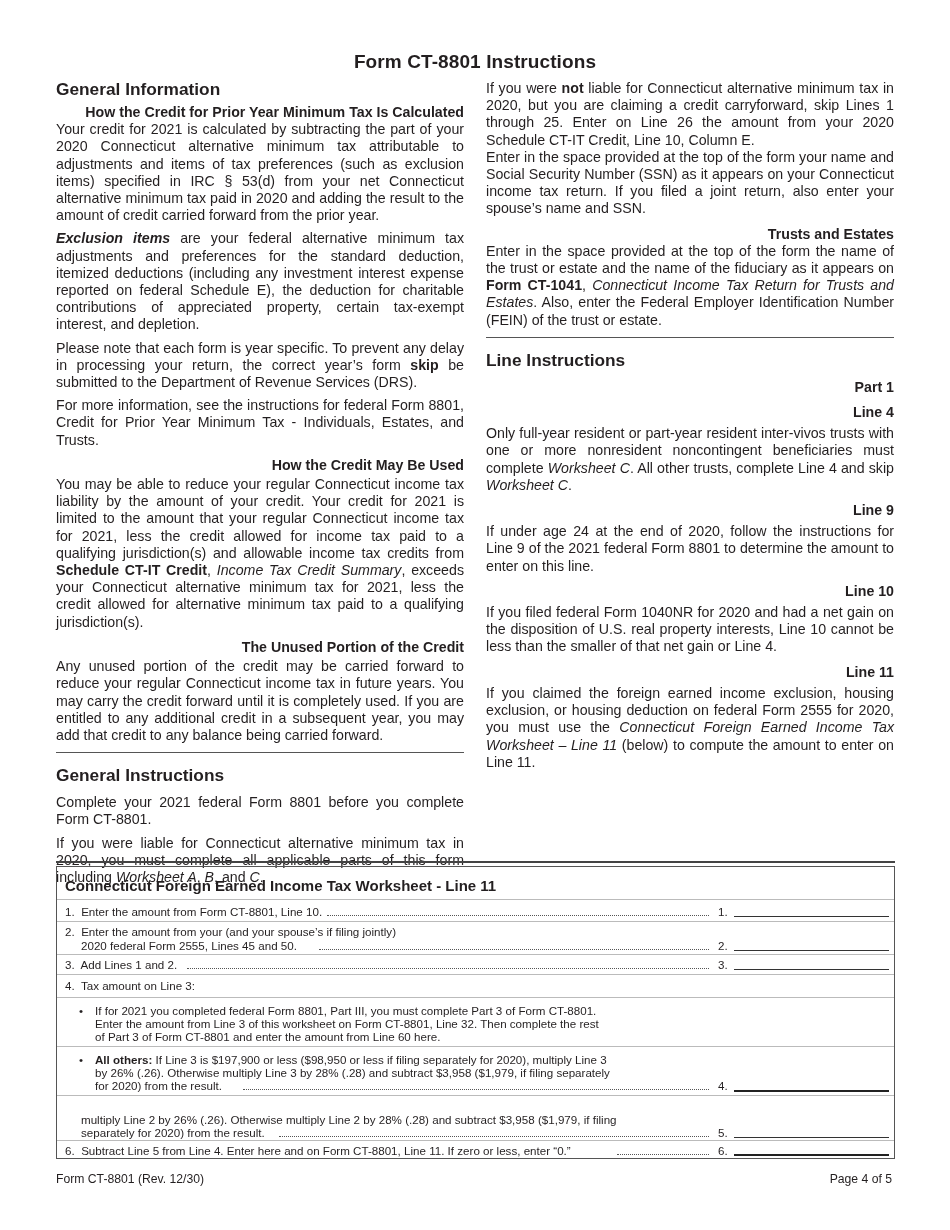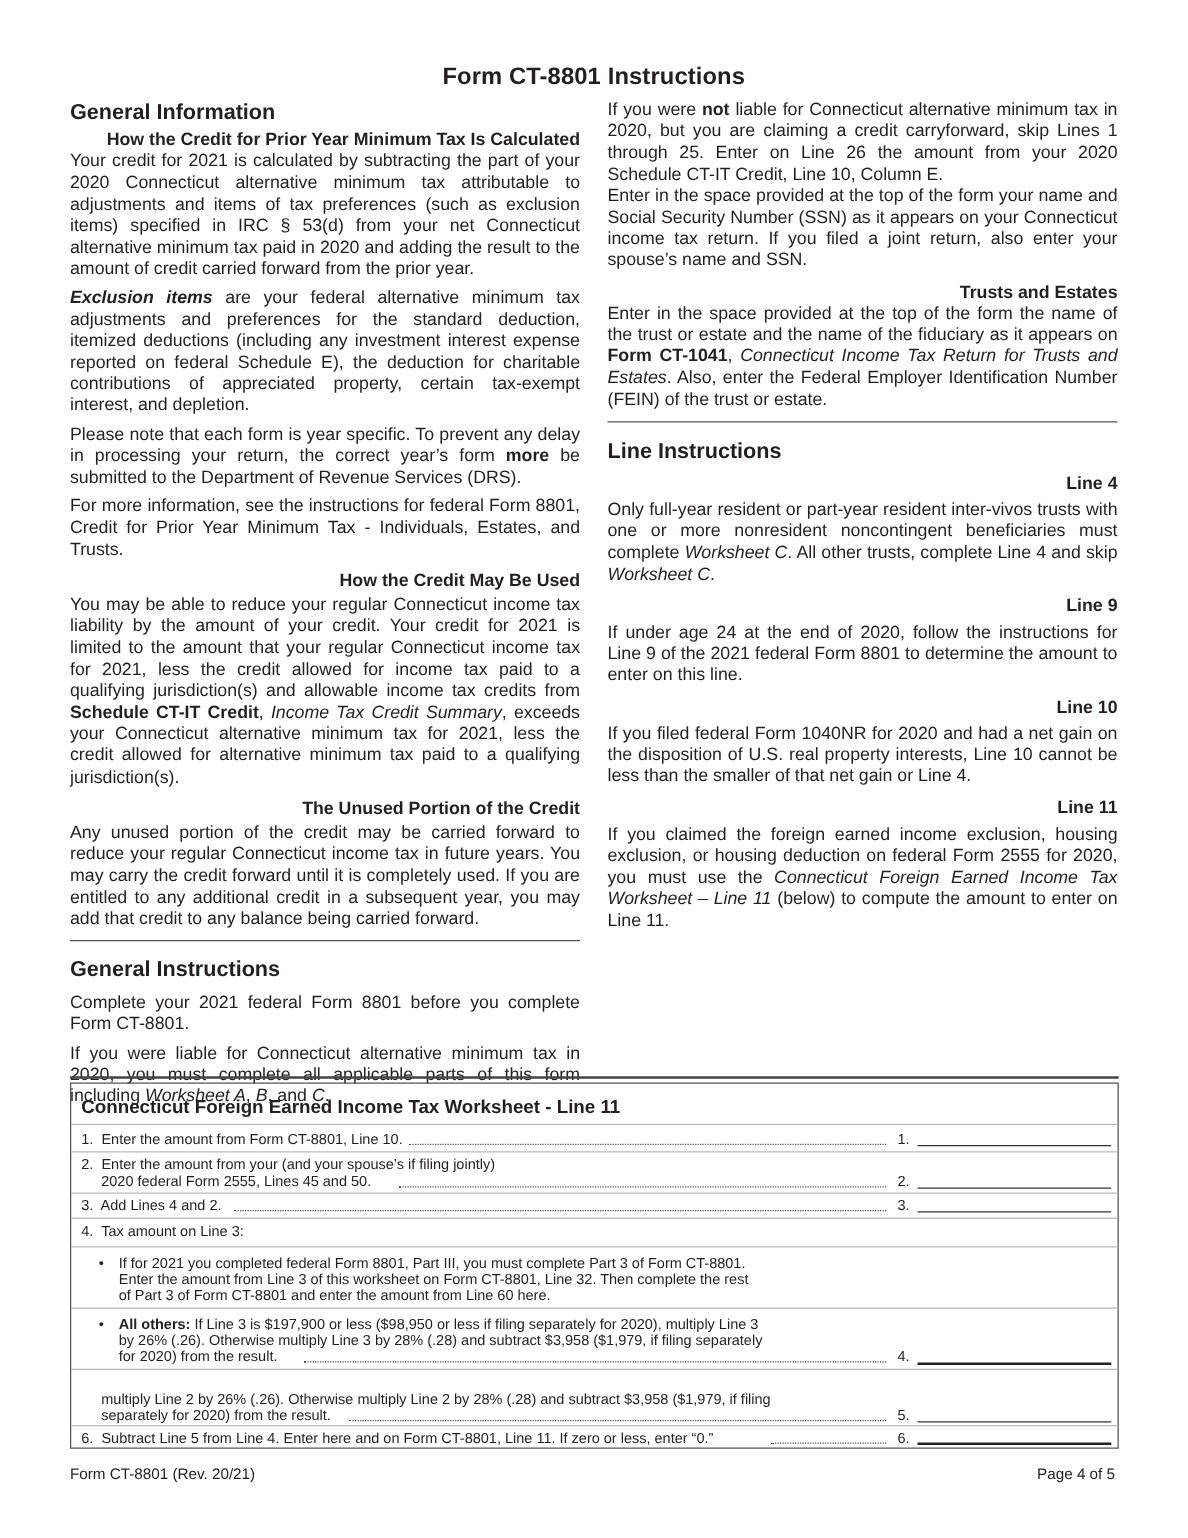--- a/index.html
+++ b/index.html
@@ -71,21 +71,21 @@
 
 <div class="page-title">Form CT-8801 Instructions</div>
 
 <div class="col left">
   <div class="h2" style="margin-top:0;">General Information</div>
   <div class="h3 sp4">How the Credit for Prior Year Minimum Tax Is Calculated</div>
   <p>Your credit for 2021 is calculated by subtracting the part of your 2020 Connecticut alternative minimum tax attributable to adjustments and items of tax preferences (such as exclusion items) specified in IRC § 53(d) from your net Connecticut alternative minimum tax paid in 2020 and adding the result to the amount of credit carried forward from the prior year.</p>
 
   <p class="sp6"><b><i>Exclusion items</i></b><span> are your federal alternative minimum tax adjustments and preferences for the standard deduction, itemized deductions (including any investment interest expense reported on federal Schedule E), the deduction for charitable contributions of appreciated property, certain tax-exempt interest, and depletion.</span></p>
 
-  <p class="sp6"><span>Please note that each form is year specific. To prevent any delay in processing your return, the correct year’s form </span><b>more</b><span> be submitted to the Department of Revenue Services (DRS).</span></p>
+  <p class="sp6"><span>Please note that each form is year specific. To prevent any delay in processing your return, the correct year’s form </span><b>skip</b><span> be submitted to the Department of Revenue Services (DRS).</span></p>
 
   <p class="sp6">For more information, see the instructions for federal Form 8801, Credit for Prior Year Minimum Tax - Individuals, Estates, and Trusts.</p>
 
   <div class="h3 sp8">How the Credit May Be Used</div>
   <p class="sp4" style="margin-top:2px;"><span>You may be able to reduce your regular Connecticut income tax liability by the amount of your credit. Your credit for 2021 is limited to the amount that your regular Connecticut income tax for 2021, less the credit allowed for income tax paid to a qualifying jurisdiction(s) and allowable income tax credits from </span><b>Schedule CT-IT Credit</b><span>, </span><i>Income Tax Credit Summary</i><span>, exceeds your Connecticut alternative minimum tax for 2021, less the credit allowed for alternative minimum tax paid to a qualifying jurisdiction(s).</span></p>
 
   <div class="h3 sp8">The Unused Portion of the Credit</div>
   <p style="margin-top:2px;">Any unused portion of the credit may be carried forward to reduce your regular Connecticut income tax in future years. You may carry the credit forward until it is completely used. If you are entitled to any additional credit in a subsequent year, you may add that credit to any balance being carried forward.</p>
 
   <hr class="rule" style="margin-top:8px;">
@@ -99,20 +99,21 @@
   <p><span>If you were </span><b>not</b><span> liable for Connecticut alternative minimum tax in 2020, but you are claiming a credit carryforward, skip Lines 1 through 25. Enter on Line 26 the amount from your 2020 Schedule CT-IT Credit, Line 10, Column E.</span></p>
 
   <p>Enter in the space provided at the top of the form your name and Social Security Number (SSN) as it appears on your Connecticut income tax return. If you filed a joint return, also enter your spouse’s name and SSN.</p>
 
   <div class="h3 sp8">Trusts and Estates</div>
   <p><span>Enter in the space provided at the top of the form the name of the trust or estate and the name of the fiduciary as it appears on </span><b>Form CT-1041</b><span>, </span><i>Connecticut Income Tax Return for Trusts and Estates</i><span>. Also, enter the Federal Employer Identification Number (FEIN) of the trust or estate.</span></p>
 
   <hr class="rule" style="margin-top:8px;">
 
   <div class="h2" style="margin-top:12px;">Line Instructions</div>
+  <div class="h3 sp8">Part 1</div>
 
   <div class="h3 sp8">Line 4</div>
   <p class="sp4"><span>Only full-year resident or part-year resident inter-vivos trusts with one or more nonresident noncontingent beneficiaries must complete </span><i>Worksheet C</i><span>. All other trusts, complete Line 4 and skip </span><i>Worksheet C</i><span>.</span></p>
 
   <div class="h3 sp8">Line 9</div>
   <p class="sp4">If under age 24 at the end of 2020, follow the instructions for Line 9 of the 2021 federal Form 8801 to determine the amount to enter on this line.</p>
 
   <div class="h3 sp8">Line 10</div>
   <p class="sp4">If you filed federal Form 1040NR for 2020 and had a net gain on the disposition of U.S. real property interests, Line 10 cannot be less than the smaller of that net gain or Line 4.</p>
 
@@ -133,21 +134,21 @@
 
     <div class="ws-row" style="top:54px; height:33px;">
       <span class="ws-line" style="top:3px;"><span>2.</span>&nbsp; <span>Enter the amount from your (and your spouse’s if filing jointly)</span></span>
       <span class="ws-indent" style="top:17px;">2020 federal Form 2555, Lines 45 and 50.</span>
       <div class="dots" style="left:262px; width:390px; top:27px;"></div>
       <span class="ws-num" style="top:17px;">2.</span>
       <div class="ws-blank" style="top:28px;"></div>
     </div>
 
     <div class="ws-row" style="top:87px; height:20px;">
-      <span class="ws-line" style="top:3px;"><span>3.</span>&nbsp; <span>Add Lines 4 and 2.</span></span>
+      <span class="ws-line" style="top:3px;"><span>3.</span>&nbsp; <span>Add Lines 1 and 2.</span></span>
       <div class="dots" style="left:130px; width:522px; top:13px;"></div>
       <span class="ws-num" style="top:3px;">3.</span>
       <div class="ws-blank" style="top:14px;"></div>
     </div>
 
     <div class="ws-row" style="top:107px; height:121px;">
       <span class="ws-line" style="top:4px;"><span>4.</span>&nbsp; <span>Tax amount on Line 3:</span></span>
 
       <div style="position:absolute; left:0; top:22px; width:837px; border-top:1px solid #bbb;"></div>
       <span class="ws-bullet-dot" style="top:29px;">•</span>
@@ -175,14 +176,14 @@
 
     <div class="ws-row" style="top:273px; height:19px;">
       <span class="ws-line" style="top:3px;"><span>6.</span>&nbsp; <span>Subtract Line 5 from Line 4. Enter here and on Form CT-8801, Line 11. If zero or less, enter “0.”</span></span>
       <div class="dots" style="left:560px; width:92px; top:13px;"></div>
       <span class="ws-num" style="top:3px;">6.</span>
       <div class="ws-blank bold" style="top:13px;"></div>
     </div>
   </div>
 </div>
 
-<div class="footer-left">Form CT-8801 (Rev. 20/21)</div>
+<div class="footer-left">Form CT-8801 (Rev. 12/30)</div>
 <div class="footer-right">Page 4 of 5</div>
 
 </body></html>

